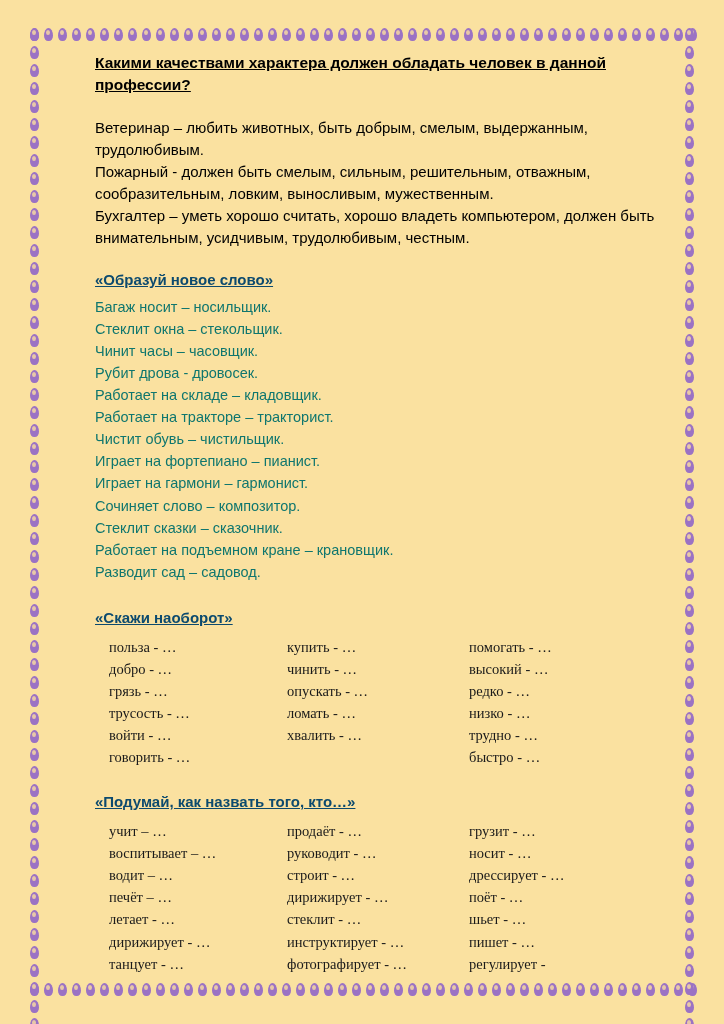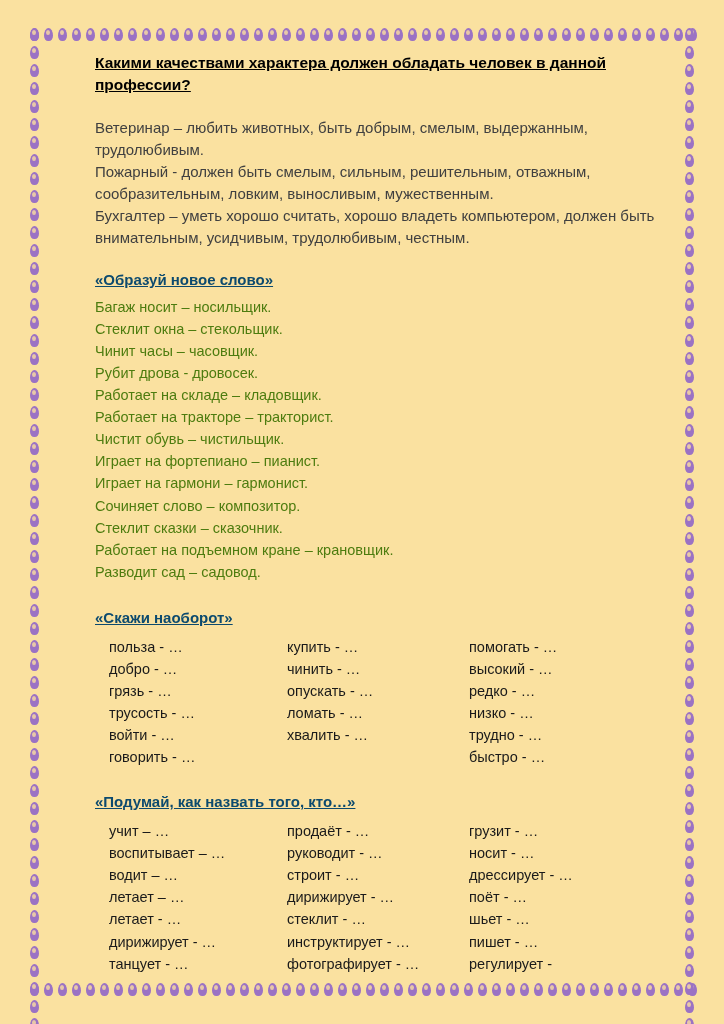--- a/index.html
+++ b/index.html
@@ -74,21 +74,21 @@
     text-decoration: underline;
     line-height: 1.45;
     margin: 0 0 20px 0;
   }
 
   .para-block {
     margin-top: 17px;
   }
   .para {
     font-size: 15px;
-    color: #404040;
+    color: #000000;
     line-height: 1.47;
     margin: 0;
   }
 
   .section {
     margin-top: 22px;
   }
   .section-title {
     font-size: 15px;
     font-weight: bold;
@@ -98,41 +98,42 @@
     margin: 0 0 8px 0;
   }
 
   .word-list {
     margin: 0;
     padding: 0;
     list-style: none;
   }
   .word-list li {
     font-size: 14.5px;
-    color: #4d7c0f;
+    color: #0f766e;
     line-height: 1.52;
   }
 
   .cols {
     display: flex;
     padding-left: 14px;
     margin-top: 2px;
   }
   .col {
     display: flex;
     flex-direction: column;
   }
   .col.c1 { width: 178px; }
   .col.c2 { width: 182px; }
   .col.c3 { width: 190px; }
   .col .cell {
     font-size: 14.5px;
     color: #1a1a1a;
     line-height: 1.53;
     white-space: nowrap;
+    font-family: Liberation Serif, serif;
   }
 
   .sec-antonyms { margin-top: 26px; }
   .sec-who      { margin-top: 24px; }
 </style>
 </head>
 <body>
 
 <div class="page-border">
   <div class="bdr-row top">
@@ -412,21 +413,21 @@
     </div>
   </div>
 
   <div class="section sec-who">
     <div class="section-title">«Подумай, как назвать того, кто…»</div>
     <div class="cols">
       <div class="col c1">
           <div class="cell">учит – …</div>
           <div class="cell">воспитывает – …</div>
           <div class="cell">водит – …</div>
-          <div class="cell">летает – …</div>
+          <div class="cell">печёт – …</div>
           <div class="cell">летает - …</div>
           <div class="cell">дирижирует - …</div>
           <div class="cell">танцует - …</div>
         </div>
       <div class="col c2">
           <div class="cell">продаёт - …</div>
           <div class="cell">руководит - …</div>
           <div class="cell">строит - …</div>
           <div class="cell">дирижирует - …</div>
           <div class="cell">стеклит - …</div>

